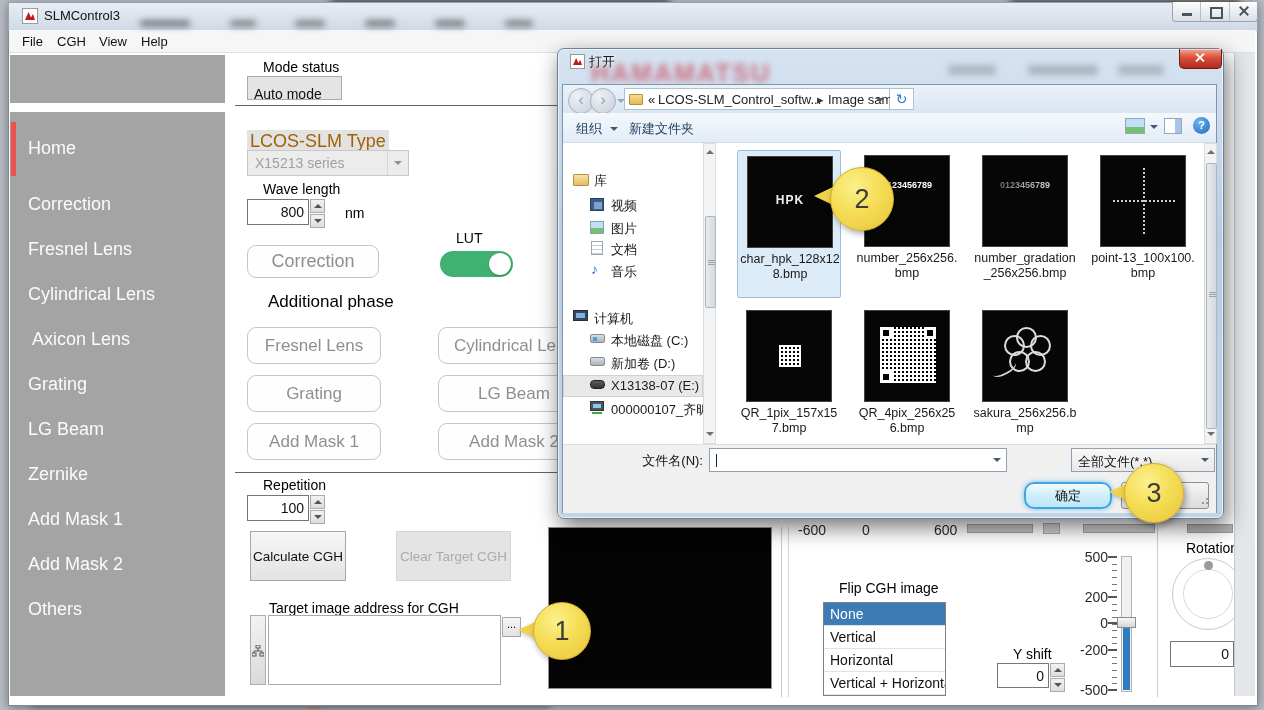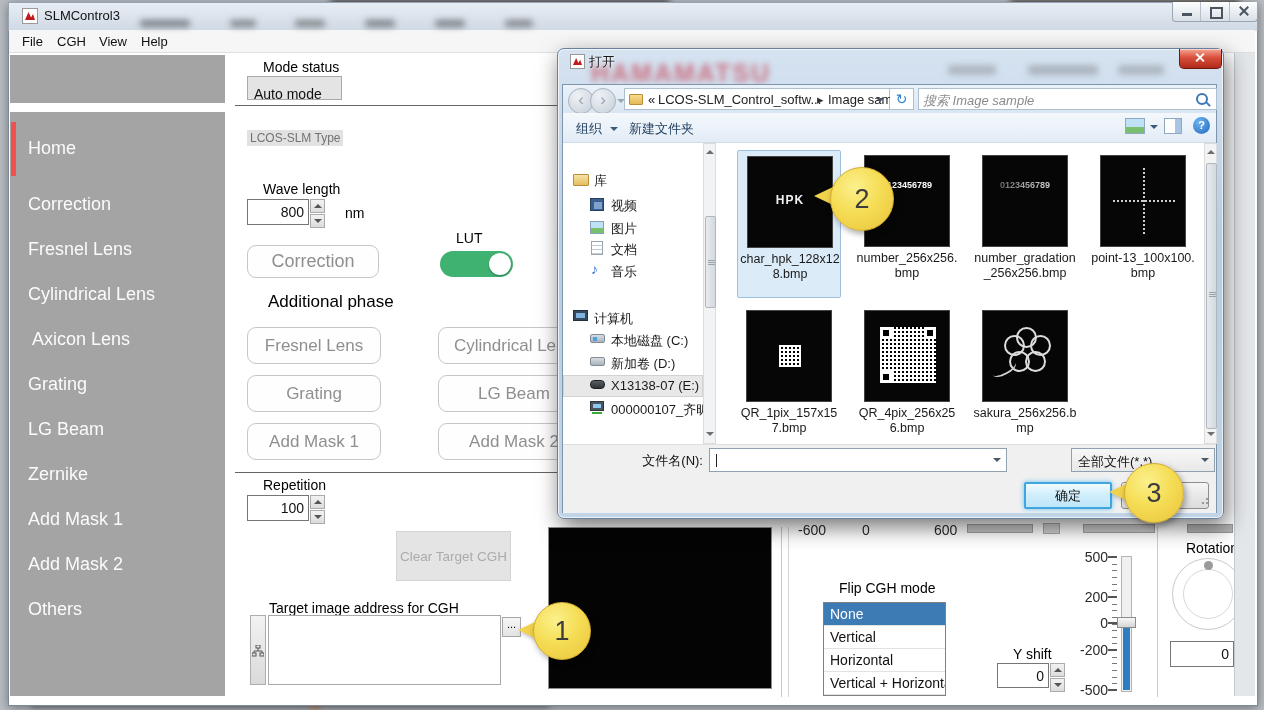--- a/index.html
+++ b/index.html
@@ -18,21 +18,21 @@
   .capbtn:last-child{border-right:none;}
   .minbar{position:absolute;left:9px;top:11px;width:10px;height:3px;background:#4a5560;}
   .maxbox{position:absolute;left:9px;top:5px;width:9px;height:8px;border:2px solid #4a5560;}
   .xbar{position:absolute;left:13px;top:3px;width:2px;height:12px;background:#4a5560;}
   
   .side{background:#a4a4a4;}
   .side-item{position:absolute;left:18px;height:24px;font-size:18px;color:#fbfbfb;white-space:nowrap;}
   .redbar{left:11px;top:122px;width:5px;height:54px;}
   
   .lbl{font-size:14px;color:#000000;white-space:nowrap;margin-left:16px;}
-  .lbl-dim{font-size:12px;color:#737373;white-space:nowrap;}
+  .lbl-dim{font-size:18px;color:#a16207;white-space:nowrap;}
   .roundbtn{border:1px solid #c6c6c6;border-radius:9px;background:#fefefe;color:#8f8f8f;display:flex;align-items:center;justify-content:center;white-space:nowrap;}
   .stdbtn{background:linear-gradient(#f6f6f6,#e3e3e3);border:1px solid #a7a7a7;color:#111;display:flex;align-items:center;justify-content:center;}
   .disbtn{background:#e4e4e4;border:1px solid #d4d4d4;color:#ababab;display:flex;align-items:center;justify-content:center;}
   .spinbox{background:#fff;border:1px solid #767676;font-size:14px;color:#111;text-align:right;padding:4px 4px 0 0;box-sizing:border-box;}
   .spincol{width:15px;}
   .sb{height:12px;background:linear-gradient(#f2f2f2,#dcdcdc);border:1px solid #ababab;position:relative;margin-bottom:1px;}
   .tri-u{position:absolute;left:3px;top:4px;width:0;height:0;border-left:4px solid transparent;border-right:4px solid transparent;border-bottom:4px solid #555;}
   .tri-d{position:absolute;left:3px;top:4px;width:0;height:0;border-left:4px solid transparent;border-right:4px solid transparent;border-top:4px solid #555;}
   .sepline{height:1px;background:#646464;}
   .toggle{border-radius:13px;position:relative;}
@@ -70,21 +70,21 @@
   .digits{position:absolute;width:100%;top:24px;text-align:center;color:#fff;font-weight:bold;font-size:9px;letter-spacing:0;}
   .digits-grad{background:linear-gradient(90deg,#4a4a4a,#ffffff);-webkit-background-clip:text;background-clip:text;color:transparent;}
   .qr{background-image:repeating-linear-gradient(0deg,#fff 0 2px,transparent 2px 4px),repeating-linear-gradient(90deg,#fff 0 2px,#000 2px 4px);}
   .finder{position:absolute;width:12px;height:12px;border:3px solid #fff;background:#000;box-sizing:border-box;}
   .petal{position:absolute;width:17px;height:17px;border:2px solid #dcdcdc;border-radius:50%;}
   .dotline-v{position:absolute;left:42px;top:12px;height:66px;border-left:2px dotted #cfcfcf;}
   .dotline-h{position:absolute;left:12px;top:44px;width:62px;border-top:2px dotted #cfcfcf;}
   .bottompane{left:5px;top:395px;width:653px;height:69px;background:#f0f0f0;border-top:1px solid #dfdfdf;box-sizing:border-box;}
   .combo{background:#fff;border:1px solid #8fa0b1;box-sizing:border-box;position:relative;text-align:right;}
   .combo-arrow{position:absolute;right:5px;top:9px;}
-  .okbtn{background:linear-gradient(#f2fbff,#cfeefc 50%,#bfe6f9);border:2px solid #41a5e0;border-radius:2px;box-shadow:0 0 5px rgba(90,185,240,.9);font-size:13px;color:#111;display:flex;align-items:center;justify-content:center;}
+  .okbtn{background:linear-gradient(#f2fbff,#cfeefc 50%,#bfe6f9);border:2px solid #41a5e0;border-radius:10px;box-shadow:0 0 5px rgba(90,185,240,.9);font-size:13px;color:#111;display:flex;align-items:center;justify-content:center;}
   .cnbtn{background:linear-gradient(#f5f5f5,#dcdcdc);border:1px solid #8e8e8e;border-radius:3px;font-size:13px;color:#111;display:flex;align-items:center;justify-content:center;}
   .closebtn{width:41px;height:19px;border-radius:0 0 5px 5px;background:linear-gradient(#f5a795,#d9503c 45%,#b02a1b);border:1px solid #6e1a10;border-top:none;box-shadow:inset 0 1px 0 rgba(255,255,255,.5);}
   .closebtn .xbar{background:#fff;left:19px;top:3px;height:11px;}
   
   .balloon{position:absolute;border-radius:50%;background:radial-gradient(circle at 38% 30%,#fbf08c 0%,#f5dd55 45%,#e9c33c 100%);border:1px solid #d2ab30;box-shadow:2px 3px 6px rgba(0,0,0,.35);display:flex;align-items:center;justify-content:center;font-size:27px;color:#3c3c3c;z-index:40;}
   .tail{position:absolute;width:0;height:0;border-top:9px solid transparent;border-bottom:9px solid transparent;border-right:19px solid #f1d24c;z-index:39;filter:drop-shadow(1px 2px 2px rgba(0,0,0,.25));}
   .mag{position:absolute;width:8px;height:8px;border:2px solid #3b77b8;border-radius:50%;}
   .mag::after{content:"";position:absolute;left:7px;top:8px;width:6px;height:2px;background:#3b77b8;transform:rotate(45deg);}
   .helpicon{border-radius:50%;background:radial-gradient(circle at 35% 30%,#6db4f0,#2167bd);color:#fff;font-size:11px;font-weight:bold;text-align:center;line-height:17px;}
   .icbox{position:absolute;box-sizing:border-box;}
@@ -145,20 +145,26 @@
   <span class="side-item" style="top:397px;">Add Mask 1</span>
   <span class="side-item" style="top:442px;">Add Mask 2</span>
   <span class="side-item" style="top:487px;">Others</span>
 </div>
 
 <span class="a lbl" style="left:247px;top:59px;">Mode status</span>
 <div class="a" style="left:247px;top:76px;width:95px;height:24px;background:#e4e4e4;border:1px solid #aaa;box-sizing:border-box;font-size:14px;color:#111;padding:9px 0 0 6px;">Auto mode</div>
 <div class="a sepline" style="left:235px;top:105px;width:322px;"></div>
 
 <span class="a lbl-dim" style="left:247px;top:130px;background:#e2e2e2;padding:1px 3px;">LCOS-SLM Type</span>
+<div class="a" style="left:247px;top:150px;width:162px;height:26px;background:#ececec;border:1px solid #c9c9c9;box-sizing:border-box;">
+  <span style="position:absolute;left:7px;top:4px;font-size:14px;color:#a0a0a0;">X15213 series</span>
+  <div style="position:absolute;right:0;top:0;width:20px;height:24px;border-left:1px solid #d6d6d6;">
+    <div class="tri-d" style="position:absolute;left:6px;top:10px;border-top-color:#8f8f8f;"></div>
+  </div>
+</div>
 <span class="a lbl" style="left:247px;top:181px;">Wave length</span>
 <div class="a spinbox" style="left:247px;top:199px;width:62px;height:26px;">800</div>
 <div class="a spincol" style="left:310px;top:199px;">
   <div class="sb">
         <div class="tri-u"></div>
       </div>
   <div class="sb">
         <div class="tri-d"></div>
       </div>
 </div>
@@ -182,20 +188,21 @@
 <span class="a lbl" style="left:247px;top:477px;">Repetition</span>
 <div class="a spinbox" style="left:247px;top:495px;width:62px;height:26px;">100</div>
 <div class="a spincol" style="left:310px;top:495px;">
   <div class="sb">
         <div class="tri-u"></div>
       </div>
   <div class="sb">
         <div class="tri-d"></div>
       </div>
 </div>
+<div class="a stdbtn" style="left:250px;top:531px;width:94px;height:48px;font-size:13.5px;">Calculate CGH</div>
 <div class="a disbtn" style="left:396px;top:531px;width:113px;height:48px;font-size:13.5px;">Clear Target CGH</div>
 <span class="a lbl" style="left:253px;top:600px;">Target image address for CGH</span>
 <div class="a" style="left:250px;top:615px;width:16px;height:70px;background:linear-gradient(#f2f2f2,#dadada);border:1px solid #adadad;box-sizing:border-box;">
   <svg width="12" height="12" style="position:absolute;left:1px;top:29px;">
     <rect x="4" y="0" width="4" height="3" fill="none" stroke="#555"></rect>
     <rect x="0" y="8" width="4" height="3" fill="none" stroke="#555"></rect>
     <rect x="8" y="8" width="4" height="3" fill="none" stroke="#555"></rect>
     <path d="M6 3 V6 M2 8 V6 H10 V8" stroke="#555" fill="none"></path>
   </svg>
 </div>
@@ -207,21 +214,21 @@
 <div class="a" style="left:781px;top:527px;width:1px;height:170px;background:#c9c9c9;"></div>
 <div class="a" style="left:788px;top:527px;width:1px;height:170px;background:#d5d5d5;"></div>
 <span class="a axis-lb" style="left:798px;top:522px;">-600</span>
 <span class="a axis-lb" style="left:862px;top:522px;">0</span>
 <span class="a axis-lb" style="left:934px;top:522px;">600</span>
 <div class="a" style="left:967px;top:524px;width:64px;height:7px;background:#c6c6c6;border:1px solid #a2a2a2;"></div>
 <div class="a" style="left:1043px;top:523px;width:15px;height:9px;background:#d2d2d2;border:1px solid #a9a9a9;"></div>
 <div class="a" style="left:1083px;top:524px;width:70px;height:7px;background:#c9c9c9;border:1px solid #a2a2a2;"></div>
 <div class="a" style="left:1187px;top:524px;width:44px;height:7px;background:#b5b5b5;border:1px solid #999;"></div>
 
-<span class="a lbl" style="left:823px;top:580px;">Flip CGH mode</span>
+<span class="a lbl" style="left:823px;top:580px;">Flip CGH image</span>
 <div class="a listbox" style="left:823px;top:602px;width:121px;height:92px;">
   <div class="lb-row" style="background:#3d7bb5;color:#fff;">None</div>
   <div class="lb-row">Vertical</div>
   <div class="lb-row">Horizontal</div>
   <div class="lb-row">Vertical + Horizontal</div>
 </div>
 <span class="a lbl" style="left:997px;top:646px;">Y shift</span>
 <div class="a spinbox" style="left:997px;top:663px;width:52px;height:25px;">0</div>
 <div class="a spincol" style="left:1050px;top:663px;">
   <div class="sb">
@@ -287,24 +294,20 @@
   <div class="a tri-dn" style="left:59px;top:50px;border-top-color:#9aa7b4;"></div>
   <div class="a field" style="left:66px;top:39px;width:266px;height:22px;">
     <div class="icbox" style="left:4px;top:5px;width:14px;height:11px;background:linear-gradient(#f7dd8b,#e4b858);border:1px solid #b98f35;border-radius:1px;"></div>
     <span class="addr-txt" style="position:absolute;left:23px;top:3px;">«</span>
     <span class="addr-txt" style="position:absolute;left:33px;top:3px;">LCOS-SLM_Control_softw...</span>
     <span class="addr-txt" style="position:absolute;left:192px;top:3px;color:#333;">▸</span>
     <span class="addr-txt" style="position:absolute;left:203px;top:3px;">Image sample</span>
     <div class="tri-dn" style="position:absolute;right:5px;top:9px;border-top-color:#4a586a;"></div>
   </div>
   <div class="a field" style="left:332px;top:39px;width:24px;height:22px;border-left:none;color:#2f7fd0;font-size:14px;text-align:center;line-height:21px;">↻</div>
-  <div class="a field" style="left:360px;top:39px;width:299px;height:22px;">
-    <input class="search-input" type="text" placeholder="搜索 Image sample" style="">
-    <div class="mag" style="right:8px;top:4px;"></div>
-  </div>
 
   <div class="a toolrow"></div>
   <span class="a tool-txt" style="left:18px;top:71px;">组织</span>
   <div class="a tri-dn" style="left:52px;top:78px;"></div>
   <span class="a tool-txt" style="left:71px;top:71px;">新建文件夹</span>
   <div class="a" style="left:567px;top:69px;width:20px;height:16px;border:1px solid #8fa9c4;background:linear-gradient(#bfe0f5 60%,#79c06e 60%);box-sizing:border-box;"></div>
   <div class="a tri-dn" style="left:592px;top:76px;"></div>
   <div class="a" style="left:606px;top:69px;width:18px;height:16px;border:1px solid #8fa9c4;background:#fff;box-sizing:border-box;">
     <div style="position:absolute;right:0;top:0;width:6px;height:14px;background:#a8c6e4;"></div>
   </div>

